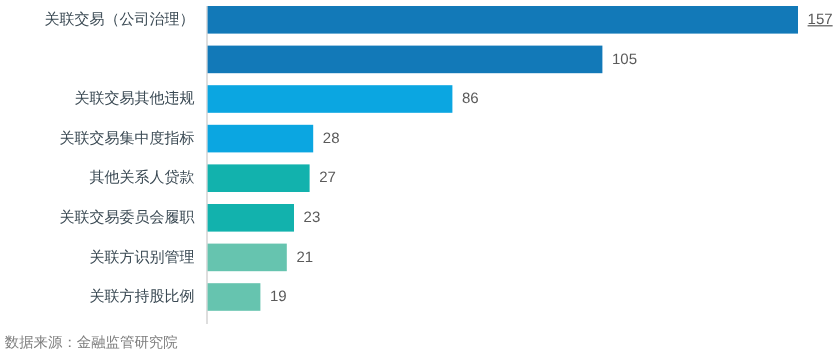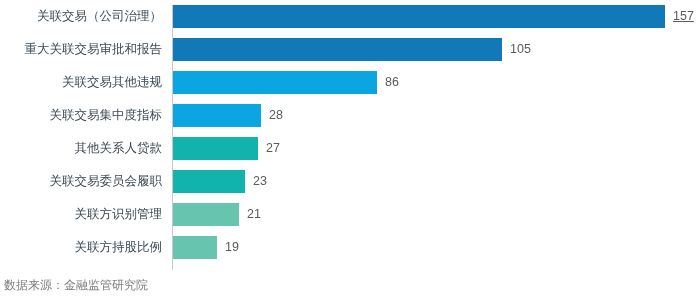--- a/index.html
+++ b/index.html
@@ -86,21 +86,20 @@
   <div id="plot-area">
     <div id="axis-line" style="background: rgb(201, 201, 201);"></div>
 
     <div class="bar-row" style="top:0px;">
       <div class="cat-label">关联交易（公司治理）</div>
       <div class="bar" style="width: 492px; background: rgb(18, 121, 184);"></div>
       <div class="val-label" style="left: 673px; text-decoration: underline;">157</div>
     </div>
 
     <div class="bar-row" style="top:33px;">
-      <div class="cat-label">重大关联交易审批和报告</div>
       <div class="bar" style="width: 329px; background: rgb(18, 121, 184);"></div>
       <div class="val-label" style="left: 510px;">105</div>
     </div>
 
     <div class="bar-row" style="top:66px;">
       <div class="cat-label">关联交易其他违规</div>
       <div class="bar" style="width: 204px; background: rgb(11, 166, 225);"></div>
       <div class="val-label" style="left: 385px;">86</div>
     </div>
 

